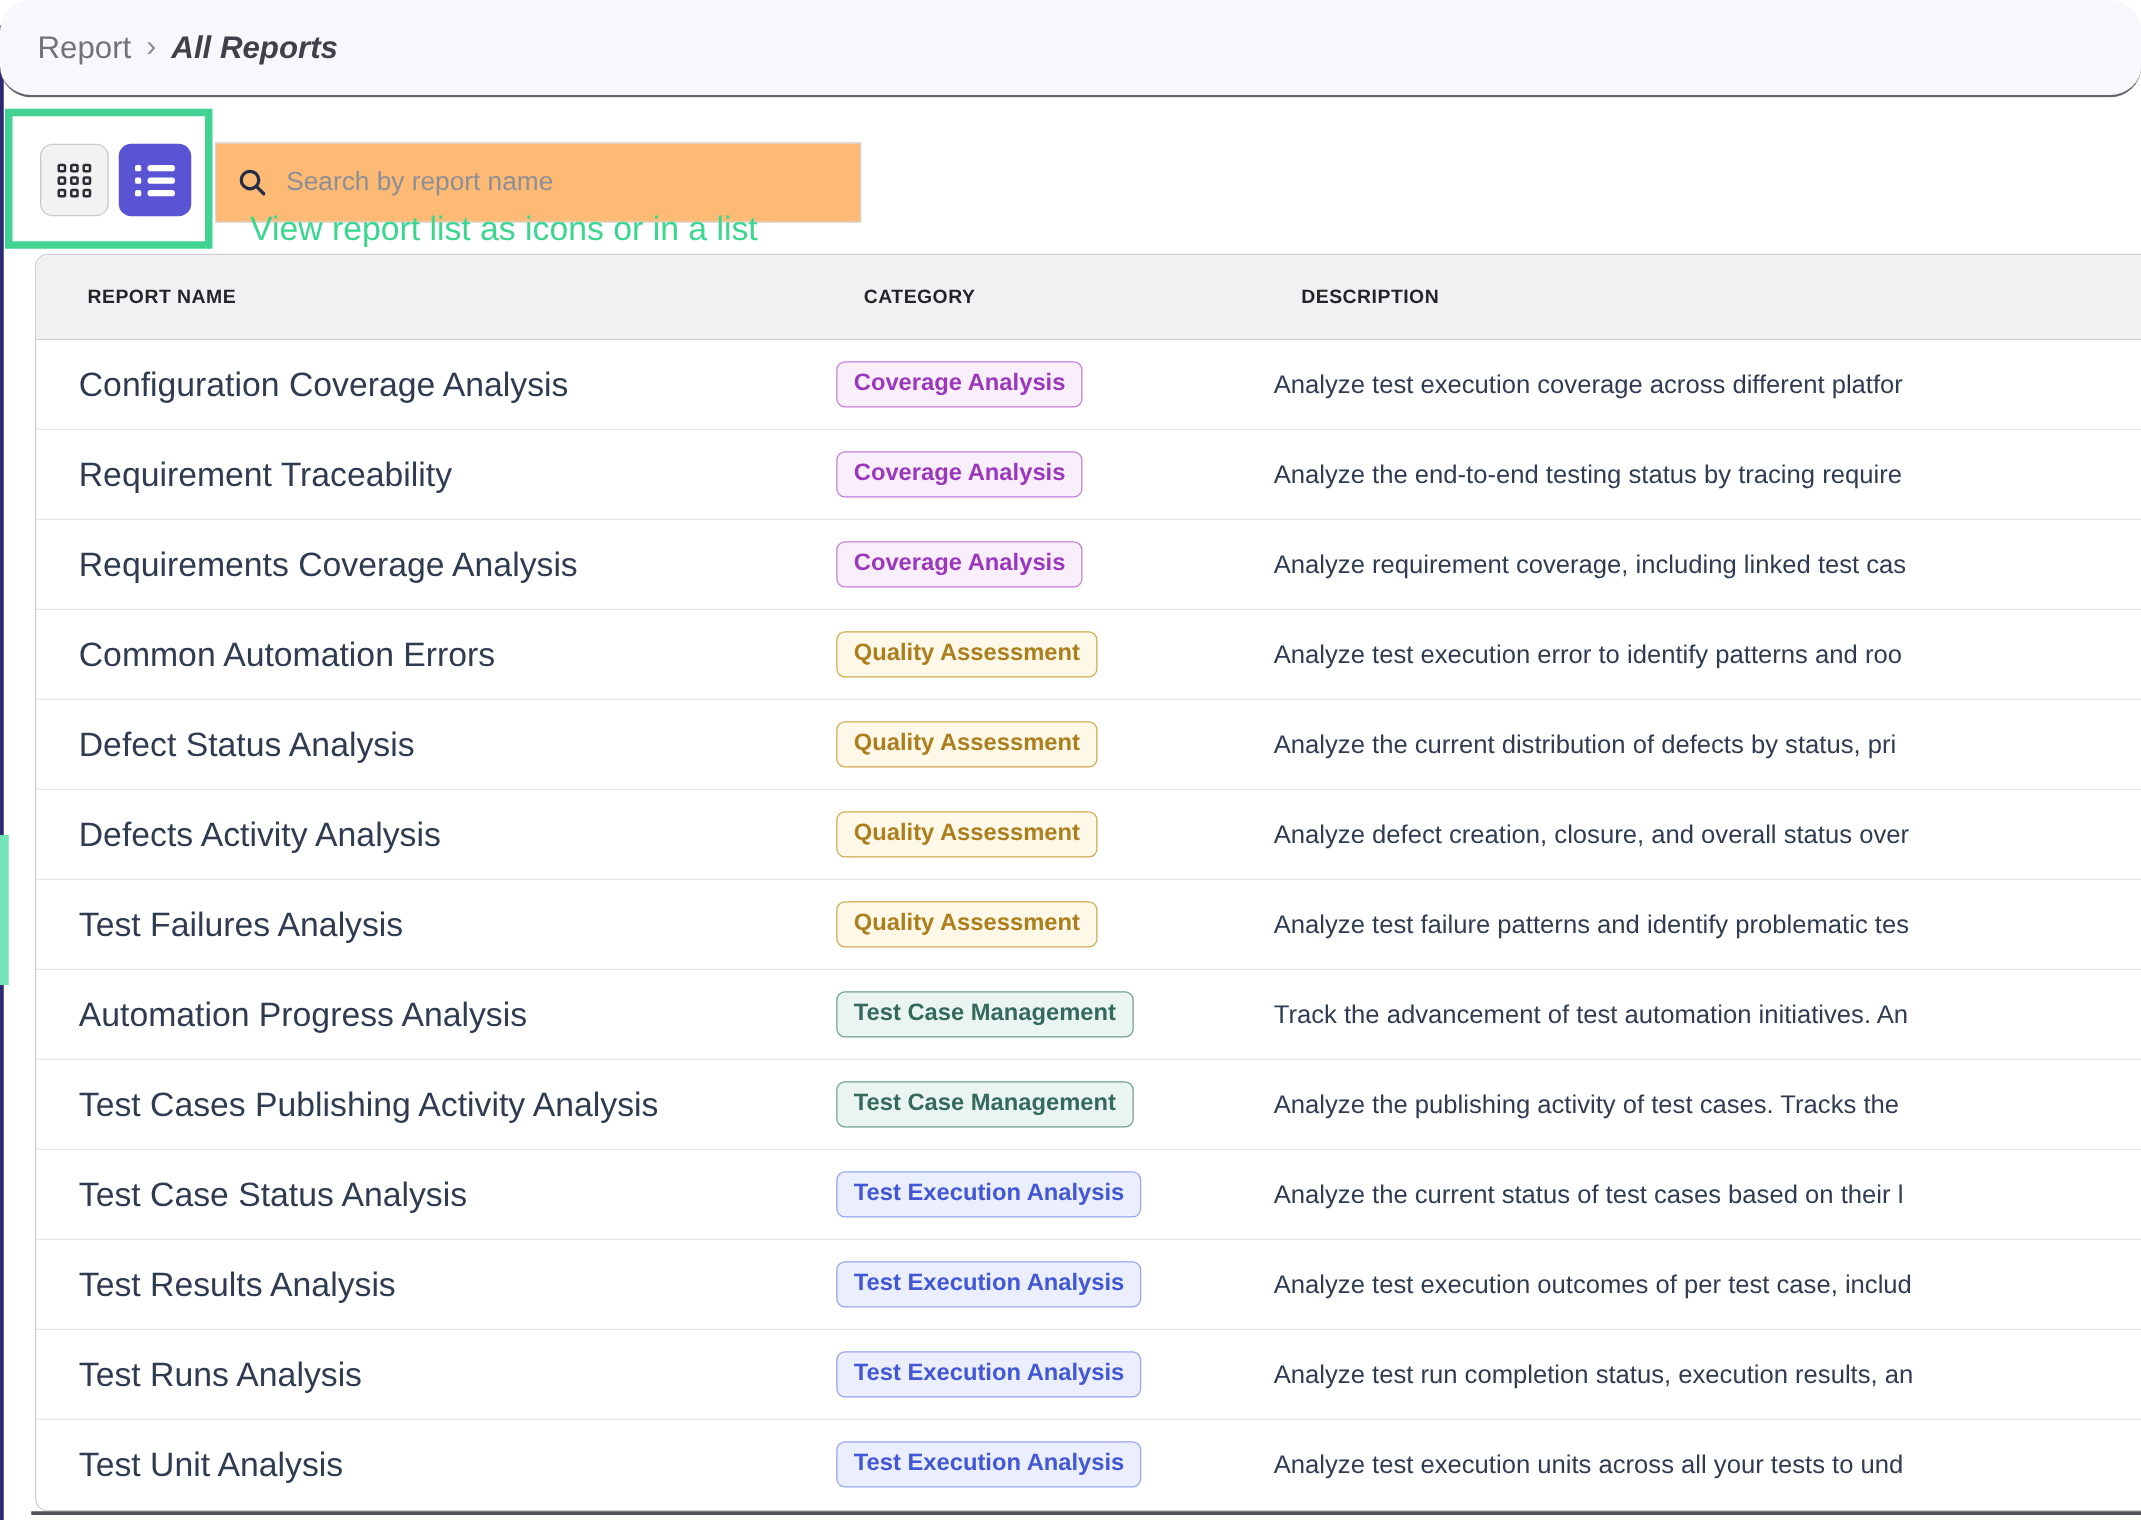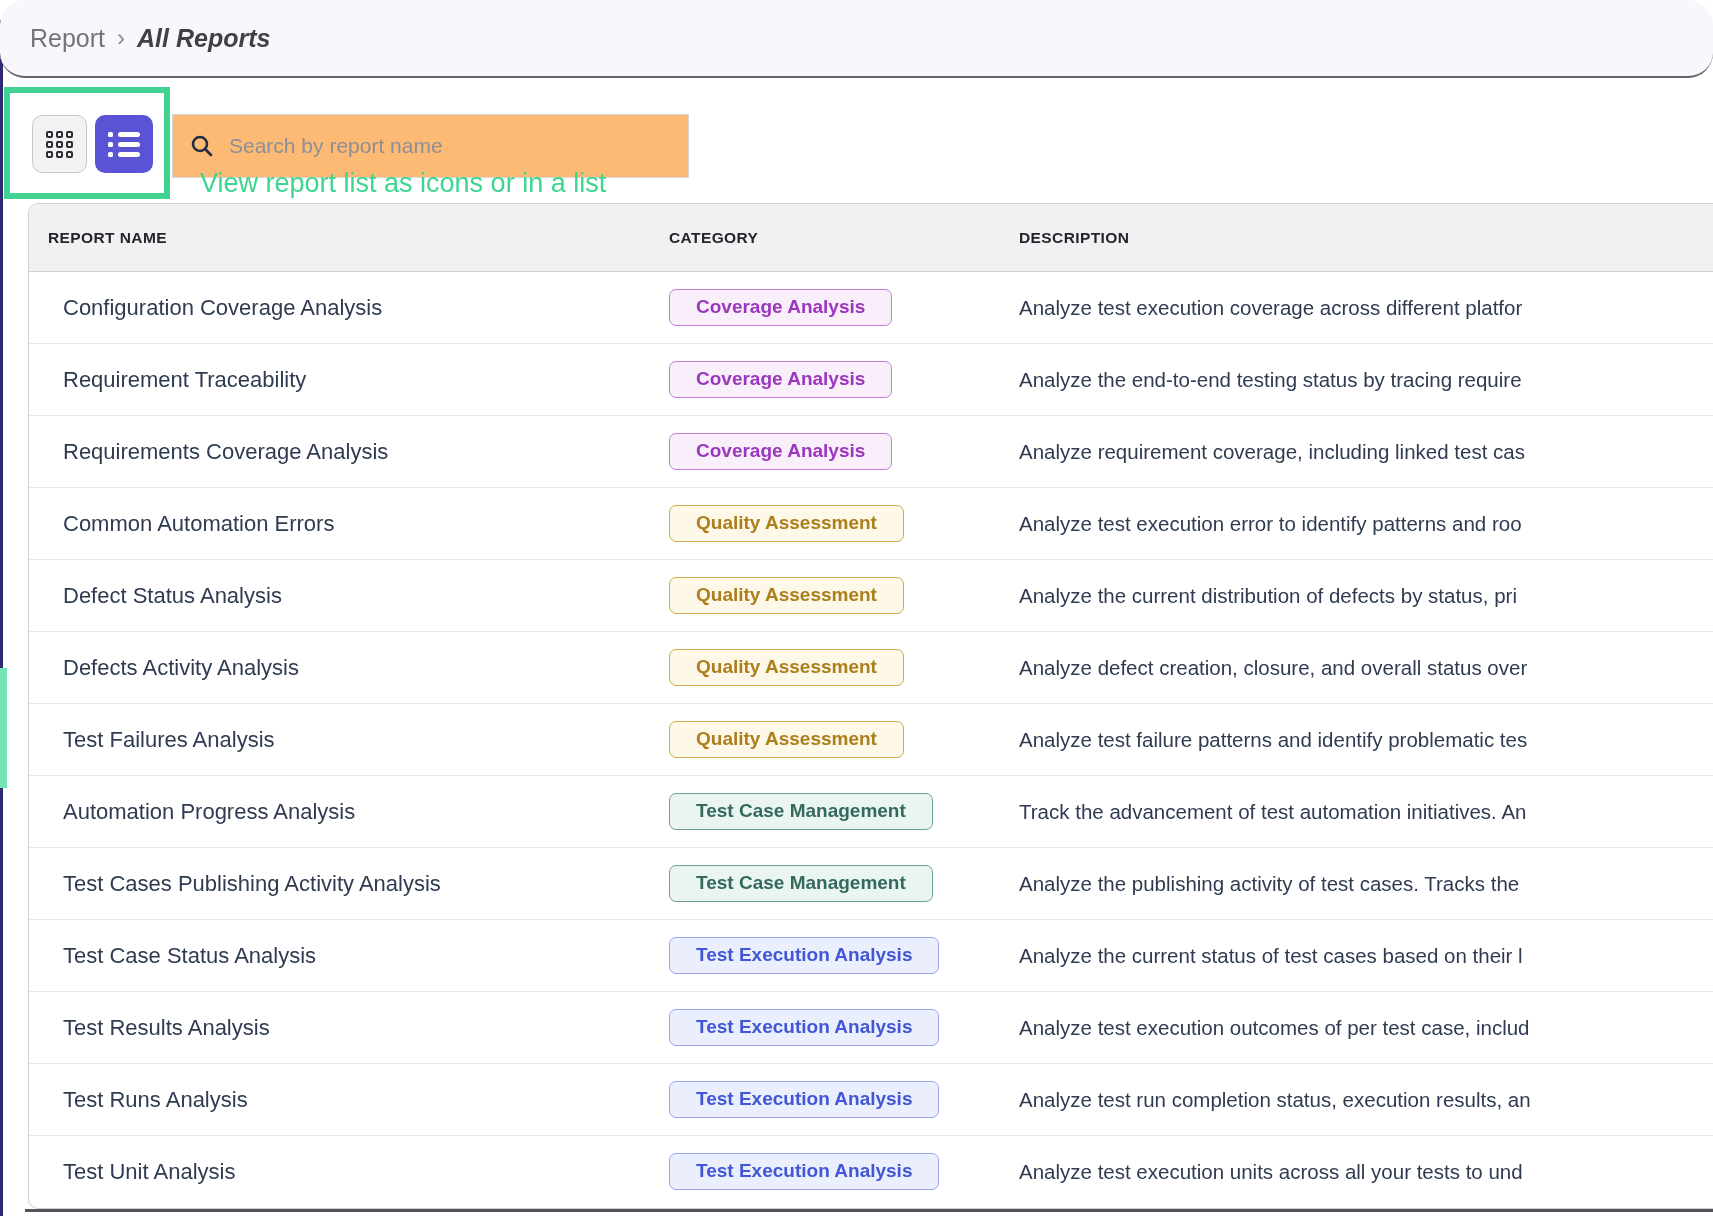--- a/index.html
+++ b/index.html
@@ -43,29 +43,29 @@
   .search-box input { border:none; outline:none; background:transparent; margin-left:15px;
                       font-size:21px; color:#2f3b51; width:420px; font-family:inherit; }
   .search-box input::placeholder { color:#8e8e97; }
 
   
   .report-table { position:absolute; left:28px; top:203px; width:1760px;
                   border:1px solid #cfcfd4; border-radius:10px 10px 0 10px; background:#fff; }
   .thead { position:relative; height:68px; background:#f1f1f3; border-bottom:1px solid #cfcfd4;
            border-radius:10px 10px 0 0; }
   .thead .col { position:absolute; top:0; height:68px; display:flex; align-items:center;
-                font-size:15.5px; font-weight:bold; letter-spacing:.4px; color:#242429; }
+                font-size:15.5px; font-weight:bold; letter-spacing:.4px; color:#242429;margin-left:22px; }
   .col-name { left:19px; } .col-cat { left:640px; } .col-desc { left:990px; }
 
   .row { position:relative; height:72px; border-bottom:1px solid #e6e6e9; cursor:pointer; }
   .row:last-child { border-bottom:none; }
   .row .name { position:absolute; left:34px; top:0; height:72px; display:flex; align-items:center;
-               font-size:22px; color:#2f3b51; white-space:nowrap; }
+               font-size:27px; color:#2f3b51; white-space:nowrap; }
   .row .badge { position:absolute; left:640px; top:17px; display:inline-block;
-                font-size:19px; font-weight:bold; padding:6px 26px 7px; border-radius:7px;
+                font-size:19px; font-weight:bold; padding:6px 13px 7px; border-radius:7px;
                 border:1px solid; white-space:nowrap; }
   .row .desc { position:absolute; left:990px; top:0; height:72px; display:flex; align-items:center;
                font-size:20.5px; color:#2f3b51; white-space:nowrap; }
 
   .bottom-line { position:absolute; left:25px; top:1209px; width:1688px; height:3px; background:#53535a; }
 </style>
 </head>
 <body>
 
 <div class="left-rail"></div>

